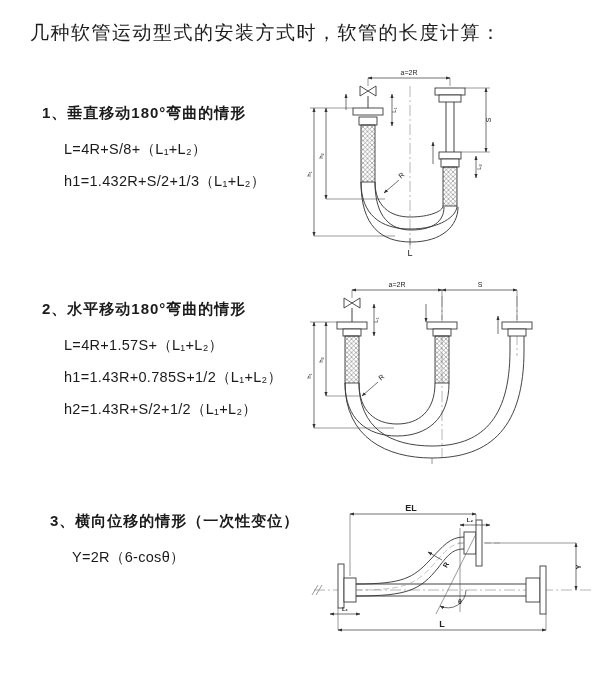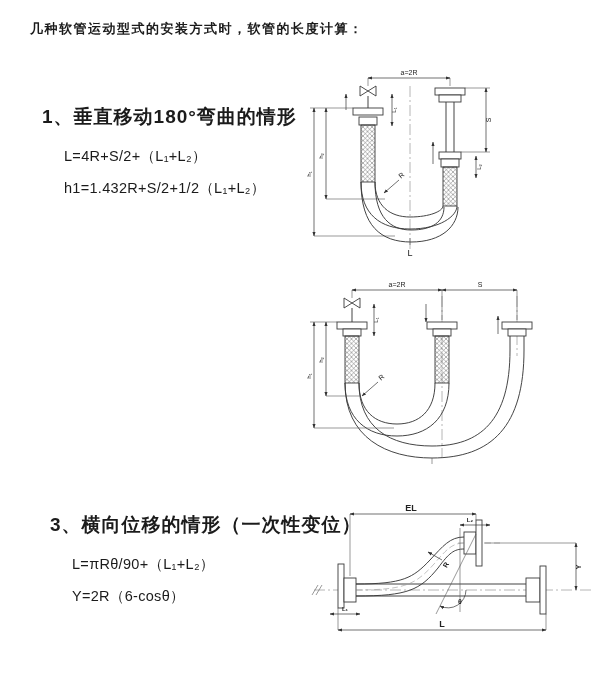--- a/index.html
+++ b/index.html
@@ -1,20 +1,20 @@
 <!DOCTYPE html>
 <html><head>
 <meta charset="utf-8">
 <style>
   html,body{margin:0;padding:0;background:#e8e8e8;}
   .page{position:relative;width:600px;height:675px;background:#ffffff;overflow:hidden;
         font-family:"Liberation Sans","DejaVu Sans",sans-serif;color:#1b1b1b;margin:0 auto;}
-  .title{position:absolute;left:30px;top:20px;font-size:13px;font-weight:700;letter-spacing:1.5px;}
+  .title{position:absolute;left:30px;top:20px;font-size:19px;font-weight:400;letter-spacing:1.5px;}
   .section{position:absolute;left:42px;}
-  .heading{font-size:19px;font-weight:700;letter-spacing:1px;}
+  .heading{font-size:15px;font-weight:700;letter-spacing:1px;}
   .formulas{margin:10px 0 0 22px;}
   .formula{font-size:14.5px;font-weight:500;line-height:32px;letter-spacing:.3px;white-space:pre;}
   .diagram{position:absolute;}
   svg text{fill:#222;font-family:"Liberation Sans","DejaVu Sans",sans-serif;}
   .dim{stroke:#333;stroke-width:.7;fill:none;}
   .thin{stroke:#555;stroke-width:.6;fill:none;}
   .part{stroke:#3a3a3a;stroke-width:.9;fill:#fff;}
   .pipe{stroke:#3a3a3a;stroke-width:.95;fill:none;}
   .cl{stroke:#909090;stroke-width:.65;fill:none;stroke-dasharray:11 3 2 3;}
   .hcl{stroke:#999;stroke-width:.6;fill:none;stroke-dasharray:6 3;}
@@ -26,22 +26,22 @@
 </head>
 <body>
 
 <div class="page">
 
   <div class="title">几种软管运动型式的安装方式时，软管的长度计算：</div>
 
   <div class="section" style="top:104px;">
     <div class="heading">1、垂直移动180°弯曲的情形</div>
     <div class="formulas">
-      <div class="formula">L=4R+S/2+（L₁+L₂）</div>
-      <div class="formula">h1=1.432R+S/2+1/2（L₁+L₂）</div>
+      <div class="formula">L=4R+S/8+（L₁+L₂）</div>
+      <div class="formula">h1=1.432R+S/2+1/3（L₁+L₂）</div>
     </div>
   </div>
 
   <div class="diagram" style="left:300px;top:64px;">
     <svg width="285" height="200" viewBox="0 0 285 200">
       <defs>
         <marker id="ar1" viewBox="0 0 10 10" refX="9" refY="5" markerWidth="6.5" markerHeight="6.5" orient="auto-start-reverse">
           <path d="M0,1.5 L10,5 L0,8.5 Z" fill="#333"></path>
         </marker>
         <pattern id="ht1" width="4.5" height="4.5" patternUnits="userSpaceOnUse">
@@ -114,20 +114,28 @@
       <g>
         <line class="dim" x1="99" y1="116" x2="84" y2="129" marker-end="url(#ar1)"></line>
         <text class="lbl" x="103" y="113" text-anchor="middle" transform="rotate(-40 103 113)">R</text>
       </g>
 
       <path class="thin" d="M110,174 V181"></path>
       <text class="lbl-l" x="110" y="192" text-anchor="middle">L</text>
     </svg>
   </div>
 
+  <div class="section" style="top:300px;">
+    <div class="heading">2、水平移动180°弯曲的情形</div>
+    <div class="formulas">
+      <div class="formula">L=4R+1.57S+（L₁+L₂）</div>
+      <div class="formula">h1=1.43R+0.785S+1/2（L₁+L₂）</div>
+      <div class="formula">h2=1.43R+S/2+1/2（L₁+L₂）</div>
+    </div>
+  </div>
 
   <div class="diagram" style="left:302px;top:276px;">
     <svg width="292" height="195" viewBox="0 0 292 195">
       <defs>
         <marker id="ar2" viewBox="0 0 10 10" refX="9" refY="5" markerWidth="6.5" markerHeight="6.5" orient="auto-start-reverse">
           <path d="M0,1.5 L10,5 L0,8.5 Z" fill="#333"></path>
         </marker>
         <pattern id="ht2" width="4.5" height="4.5" patternUnits="userSpaceOnUse">
           <path d="M0,4.5 L4.5,0 M0,0 L4.5,4.5" stroke="#666" stroke-width="0.5"></path>
         </pattern>
@@ -199,21 +207,20 @@
       <g>
         <line class="dim" x1="76" y1="106" x2="60" y2="120" marker-end="url(#ar2)"></line>
         <text class="lbl" x="81" y="103" text-anchor="middle" transform="rotate(-40 81 103)">R</text>
       </g>
     </svg>
   </div>
 
   <div class="section" style="top:512px;margin-left:8px;">
     <div class="heading">3、横向位移的情形（一次性变位）</div>
     <div class="formulas">
-      <div class="formula">L=πRθ/90+（L₁+L₂）</div>
       <div class="formula">Y=2R（6-cosθ）</div>
     </div>
   </div>
 
   <div class="diagram" style="left:308px;top:500px;font-weight:bold;">
     <svg width="304" height="150" viewBox="0 0 304 150">
       <defs>
         <marker id="ar3" viewBox="0 0 10 10" refX="9" refY="5" markerWidth="6.5" markerHeight="6.5" orient="auto-start-reverse">
           <path d="M0,1.5 L10,5 L0,8.5 Z" fill="#333"></path>
         </marker>

